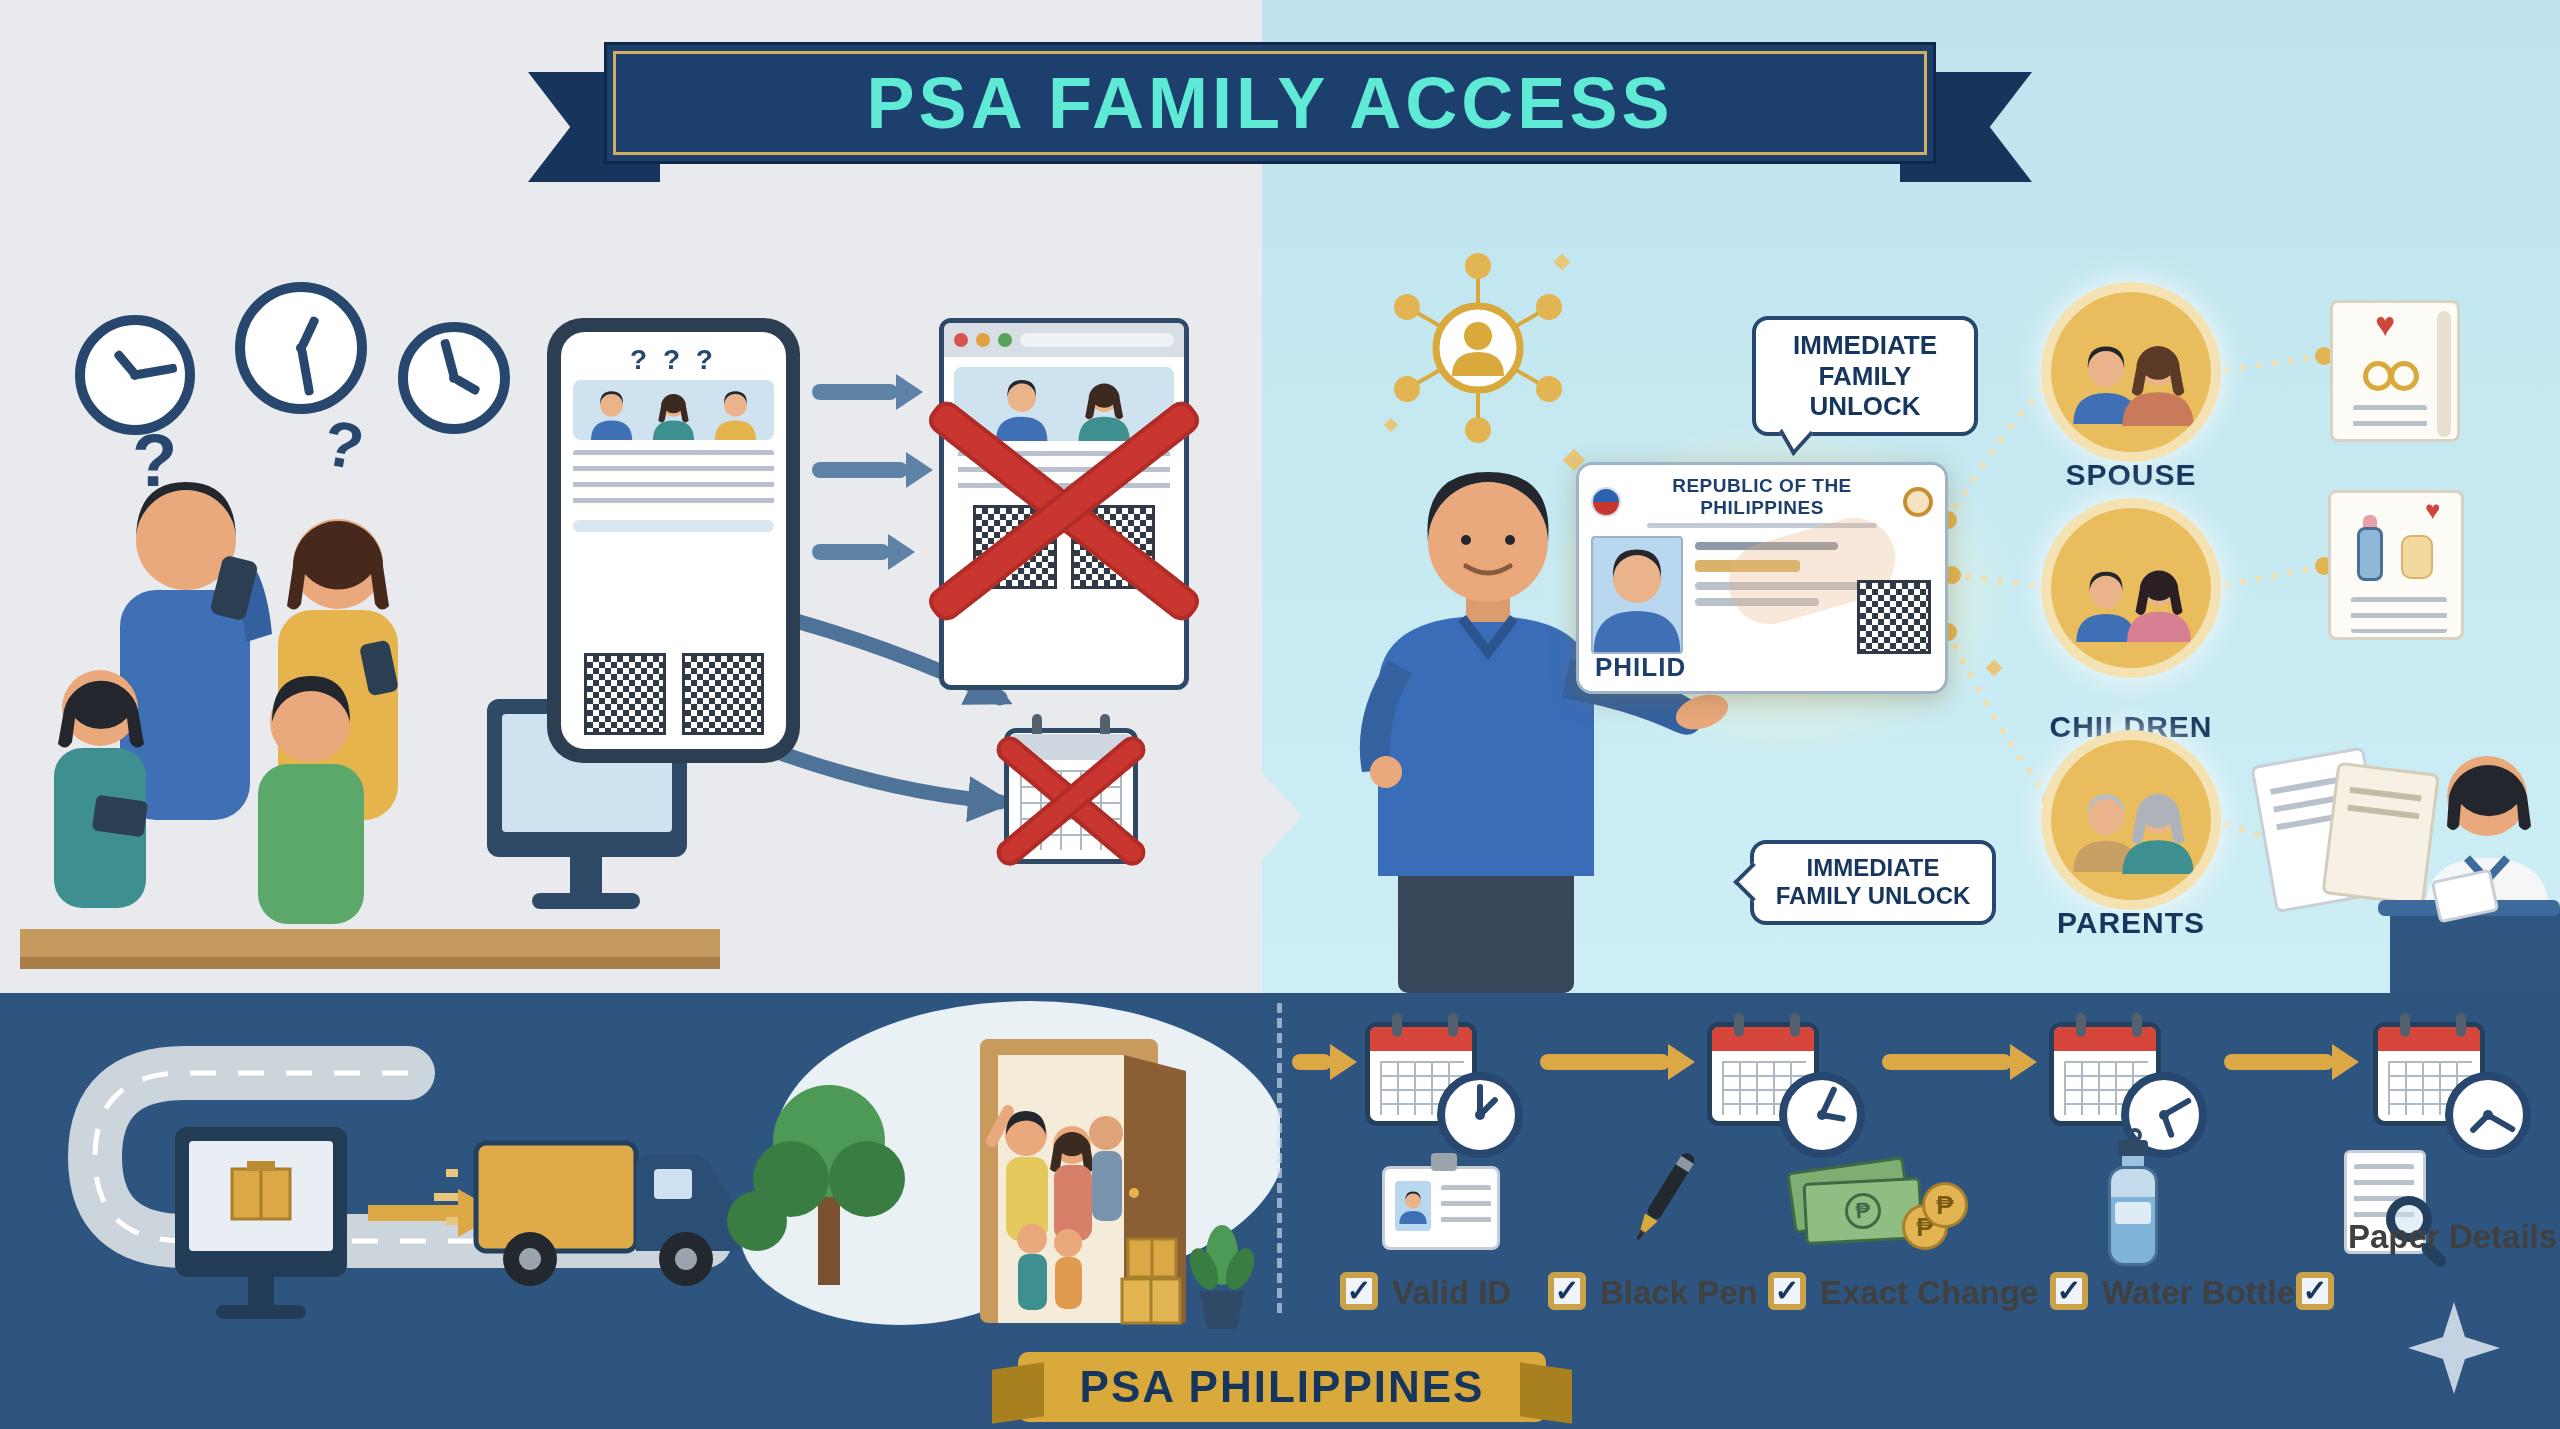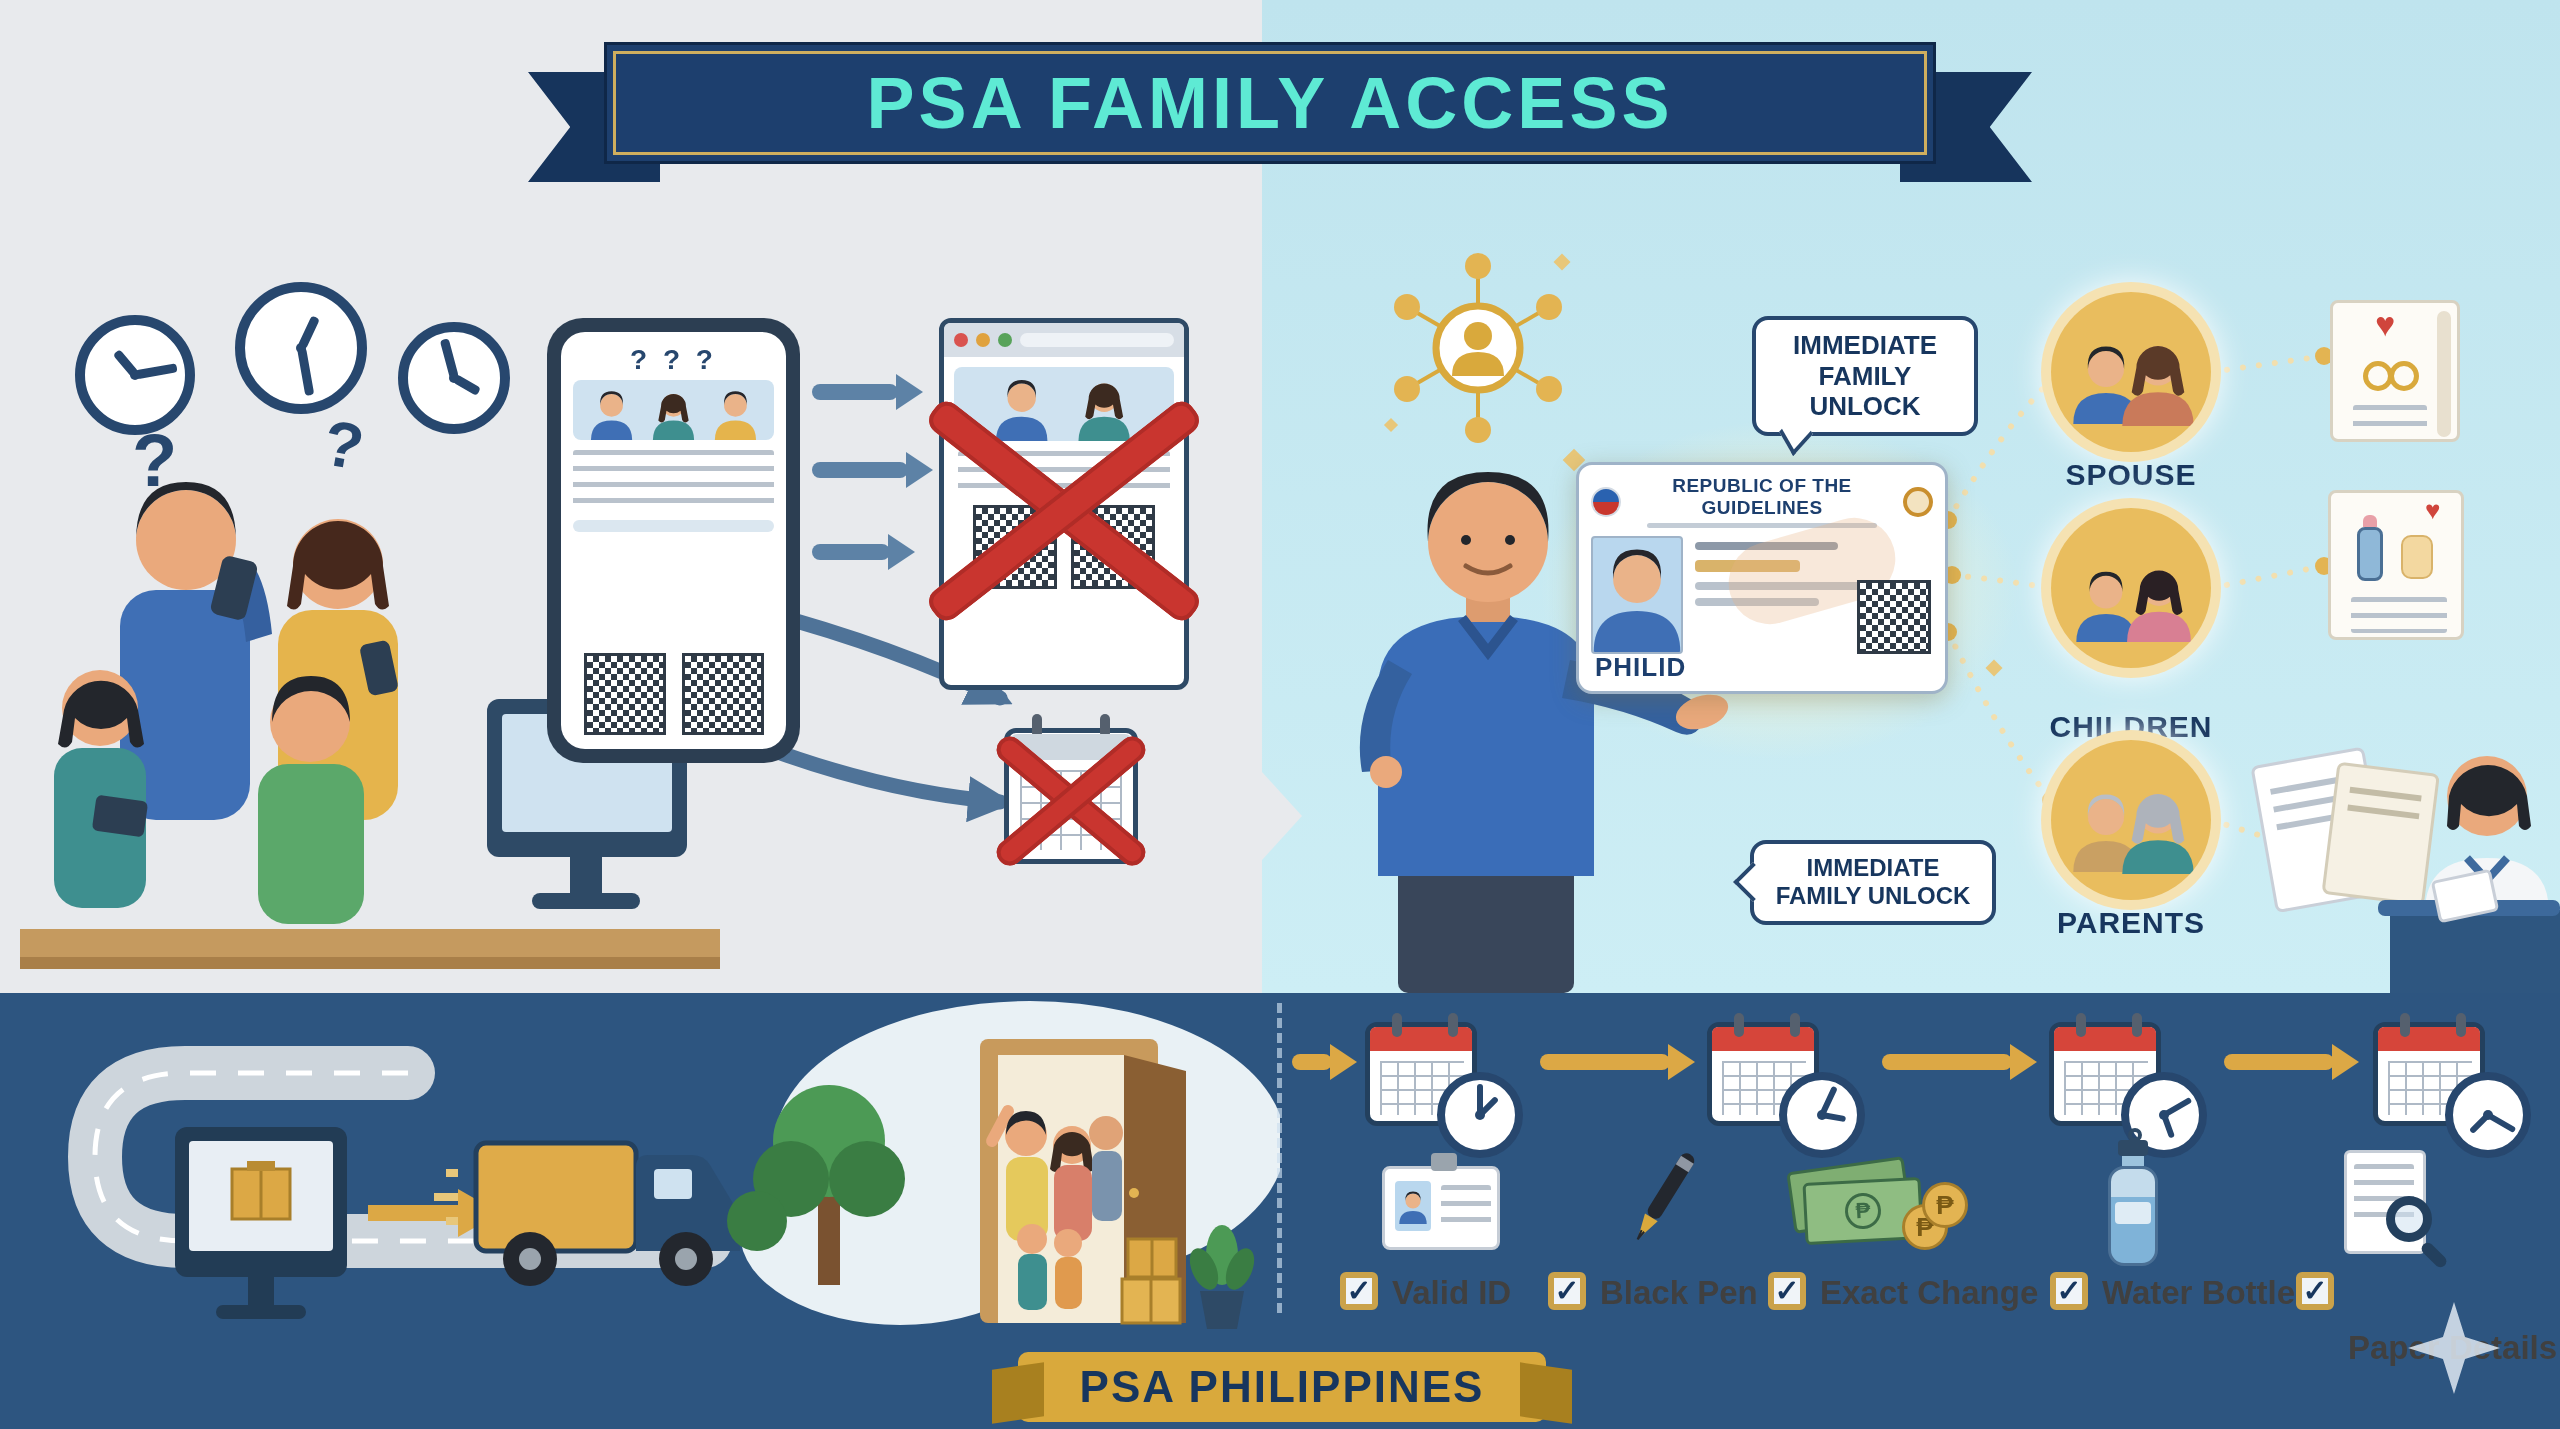--- a/index.html
+++ b/index.html
@@ -264,21 +264,21 @@
         <circle cx="1062" cy="356" r="9"></circle>
       <circle cx="949" cy="588" r="9"></circle>
         <circle cx="1062" cy="566" r="9"></circle>
     </g>
   </svg>
 
   <div class="abs" style="left:1576px;top:462px;width:372px;height:232px;background:#fff;border:3px solid #9fb3c8;border-radius:16px;box-shadow:0 6px 24px rgba(120,110,60,.35);padding:10px 12px;z-index:3">
     <div style="display:flex;align-items:center;gap:8px">
       <span style="width:30px;height:30px;border-radius:50%;background:linear-gradient(180deg,#2a62b0 50%,#c8372e 50%);flex:0 0 auto;border:2px solid #d4dbe4"></span>
       <div style="flex:1;text-align:center">
-        <div style="color:#1d3f6e;font-weight:800;font-size:19px;letter-spacing:.5px">REPUBLIC OF THE GUIDELINES</div>
+        <div style="color:#1d3f6e;font-weight:800;font-size:19px;letter-spacing:.5px">REPUBLIC OF THE PHILIPPINES</div>
         <div style="height:5px;background:#c3ccd6;border-radius:3px;margin:4px 18px 0"></div>
       </div>
       <span style="width:30px;height:30px;border-radius:50%;background:#f3e3c0;border:4px solid #c98f2e;flex:0 0 auto"></span>
     </div>
     <div style="display:flex;gap:12px;margin-top:8px">
       <div style="width:92px;height:118px;background:#b9d7ee;border:2px solid #9fb3c8;border-radius:4px;overflow:hidden">
         <svg viewBox="0 0 100 100" width="88" height="114" preserveAspectRatio="xMidYMax slice">
             <use href="#bust" style="--shirt:#3f6fb5"></use>
           </svg>
       </div>
@@ -533,20 +533,20 @@
   <div class="chk" style="left:1548px;top:1272px">✓</div>
   <div class="chk-label" style="left:1600px;top:1274px">Black Pen</div>
 
   <div class="chk" style="left:1768px;top:1272px">✓</div>
   <div class="chk-label" style="left:1820px;top:1274px">Exact Change</div>
 
   <div class="chk" style="left:2050px;top:1272px">✓</div>
   <div class="chk-label" style="left:2102px;top:1274px">Water Bottle</div>
 
   <div class="chk" style="left:2296px;top:1272px">✓</div>
-  <div class="chk-label" style="left:2348px;top:1329px">Paper Details</div>
+  <div class="chk-label" style="left:2348px;top:1218px">Paper Details</div>
 
   <div class="footer-banner">
     <div class="footer-title">PSA PHILIPPINES</div>
   </div>
 
   <div class="sparkle"></div>
 </div>
 
 </body></html>

